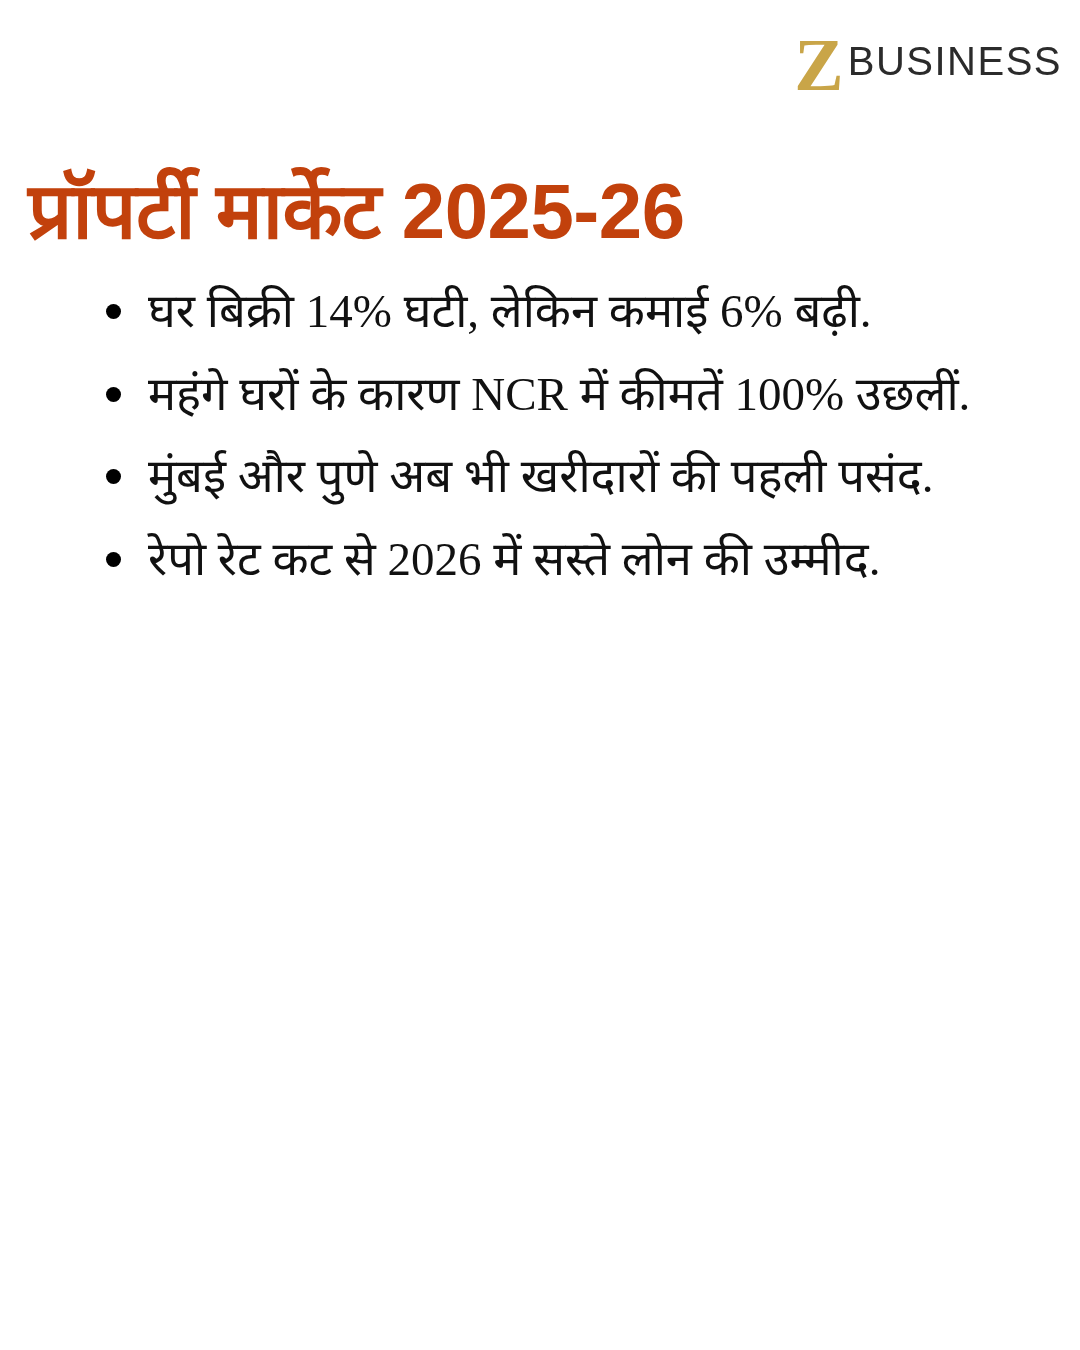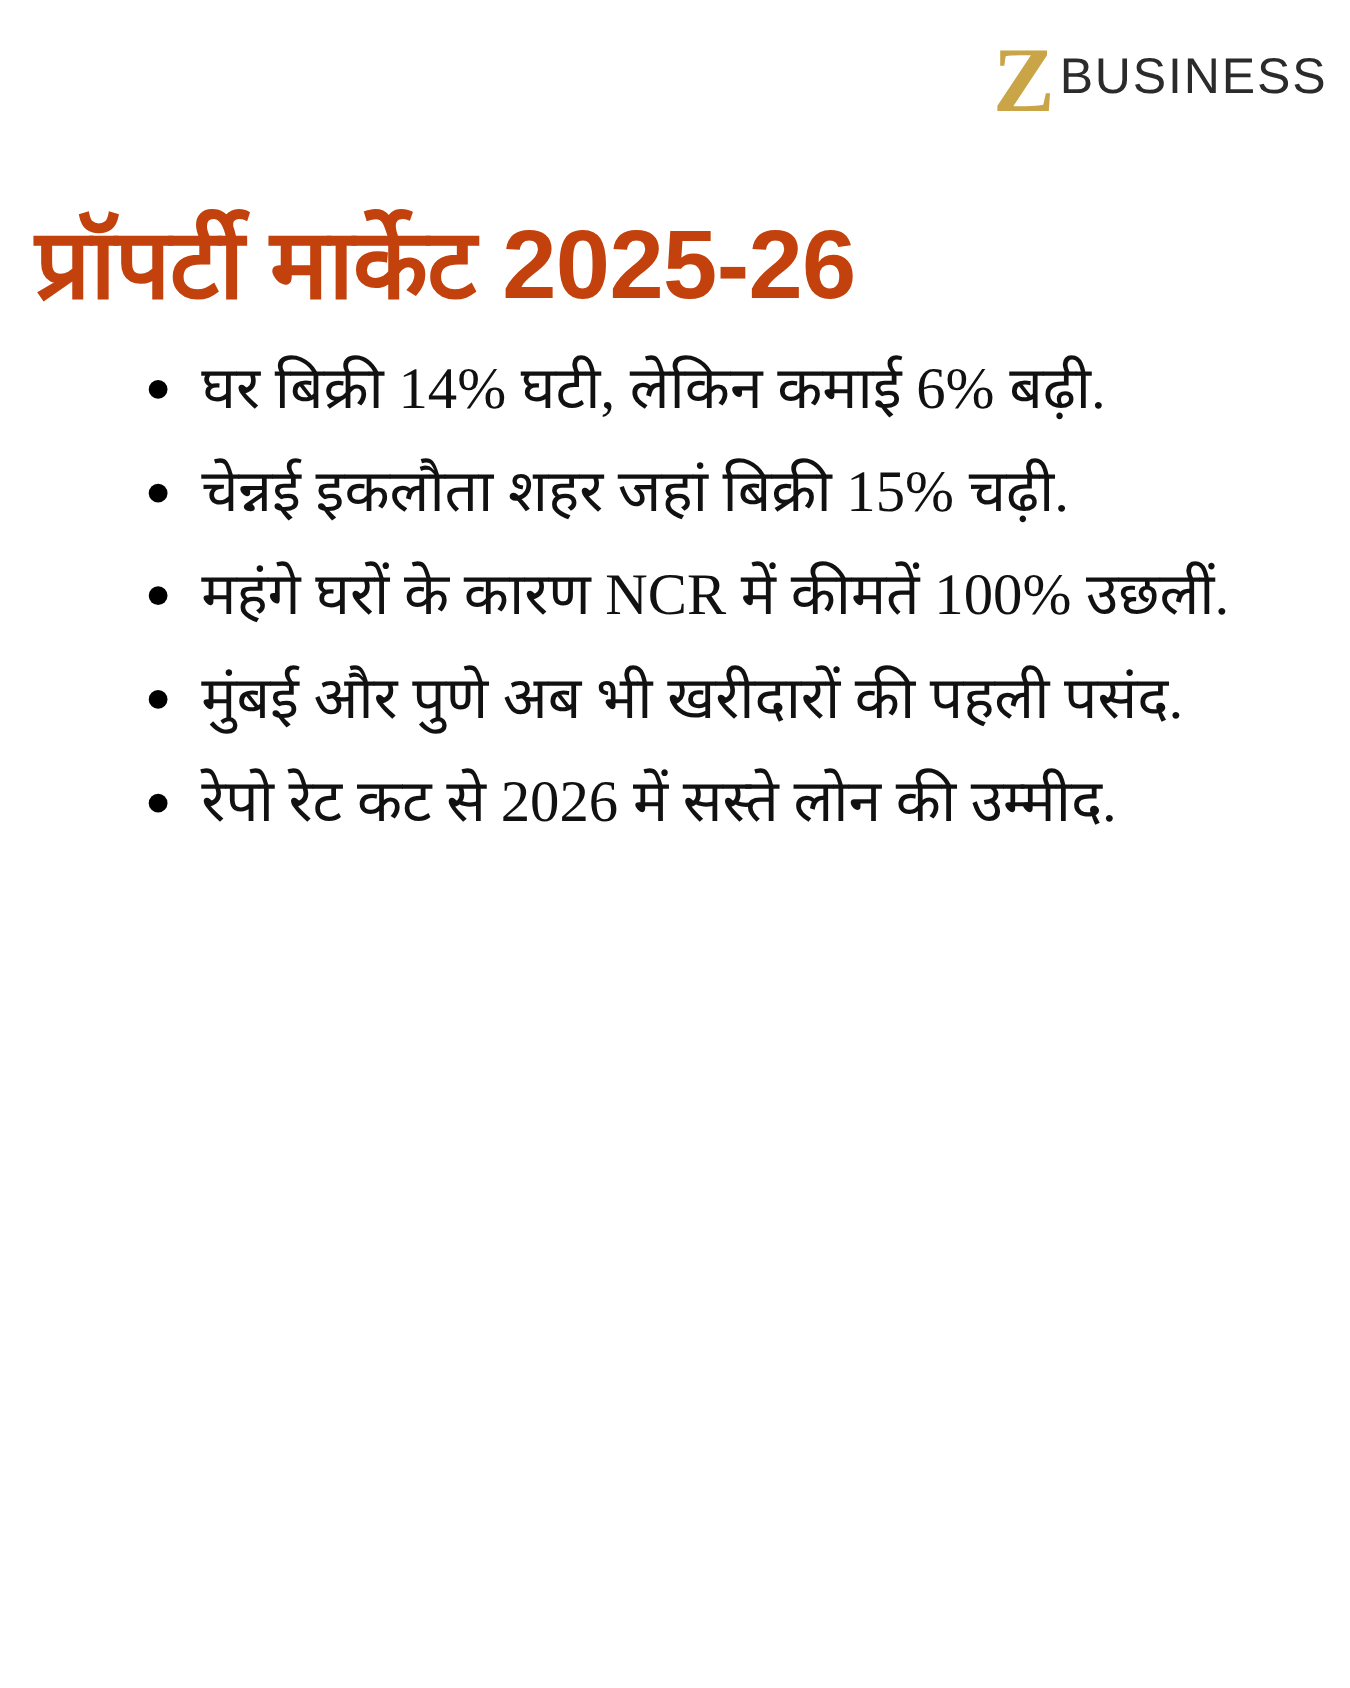--- a/index.html
+++ b/index.html
@@ -64,21 +64,21 @@
     line-height: 1.06;
     letter-spacing: -0.5px;
     color: #c2410c;
     white-space: nowrap;
   }
 
   
   .bullets {
     position: absolute;
     top: 278px;
-    left: 109px;
+    left: 96px;
     right: 34px;
     margin: 0;
     padding: 0;
     list-style: none;
   }
   .bullet {
     position: relative;
     padding-left: 52px;
     margin: 0 0 16px 0;
     font-family: "Liberation Serif", "DejaVu Serif", serif;
@@ -104,19 +104,18 @@
 
   <div class="brand">
     <span class="brand-z">Z</span>
     <span class="brand-word">BUSINESS</span>
   </div>
 
   <h1 class="headline">प्रॉपर्टी मार्केट 2025-26</h1>
 
   <ul class="bullets">
     <li class="bullet">घर बिक्री 14% घटी, लेकिन कमाई 6% बढ़ी.</li>
-    <li class="bullet">चेन्नई इकलौता शहर जहां बिक्री 15% चढ़ी.</li>
     <li class="bullet">महंगे घरों के कारण NCR में कीमतें 100% उछलीं.</li>
     <li class="bullet">मुंबई और पुणे अब भी खरीदारों की पहली पसंद.</li>
     <li class="bullet">रेपो रेट कट से 2026 में सस्ते लोन की उम्मीद.</li>
   </ul>
 
 </div>
 
 </body></html>

